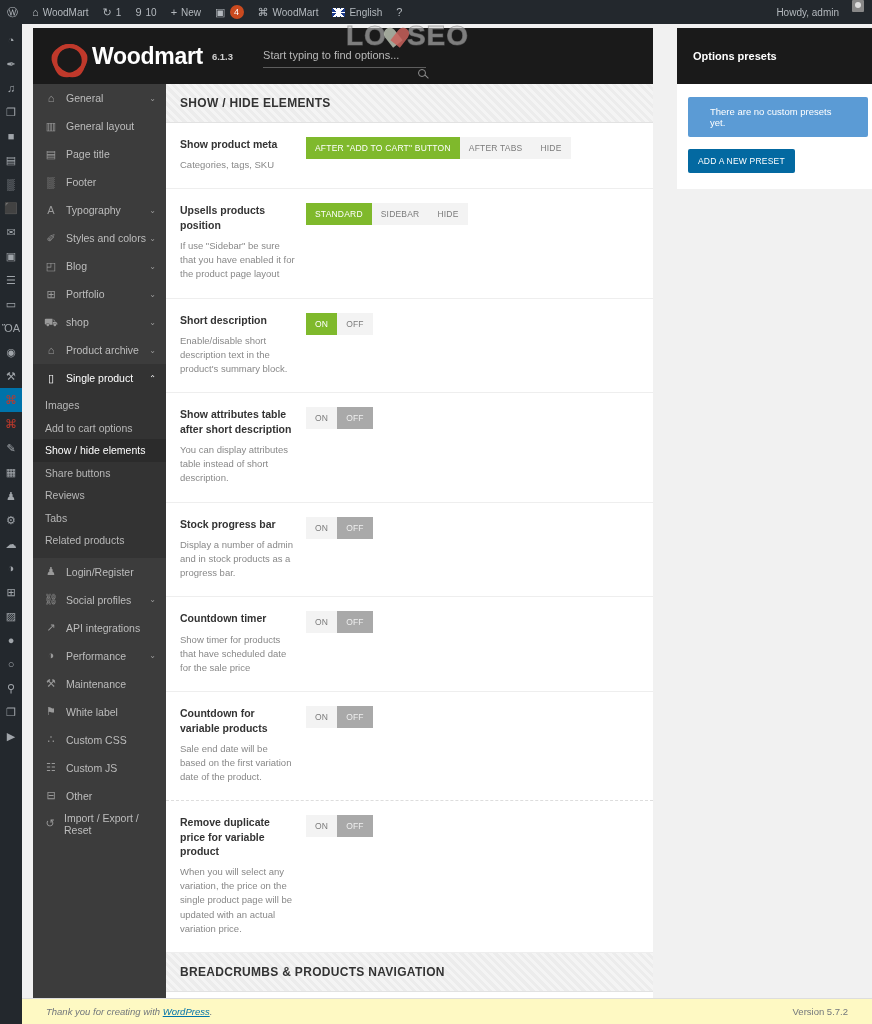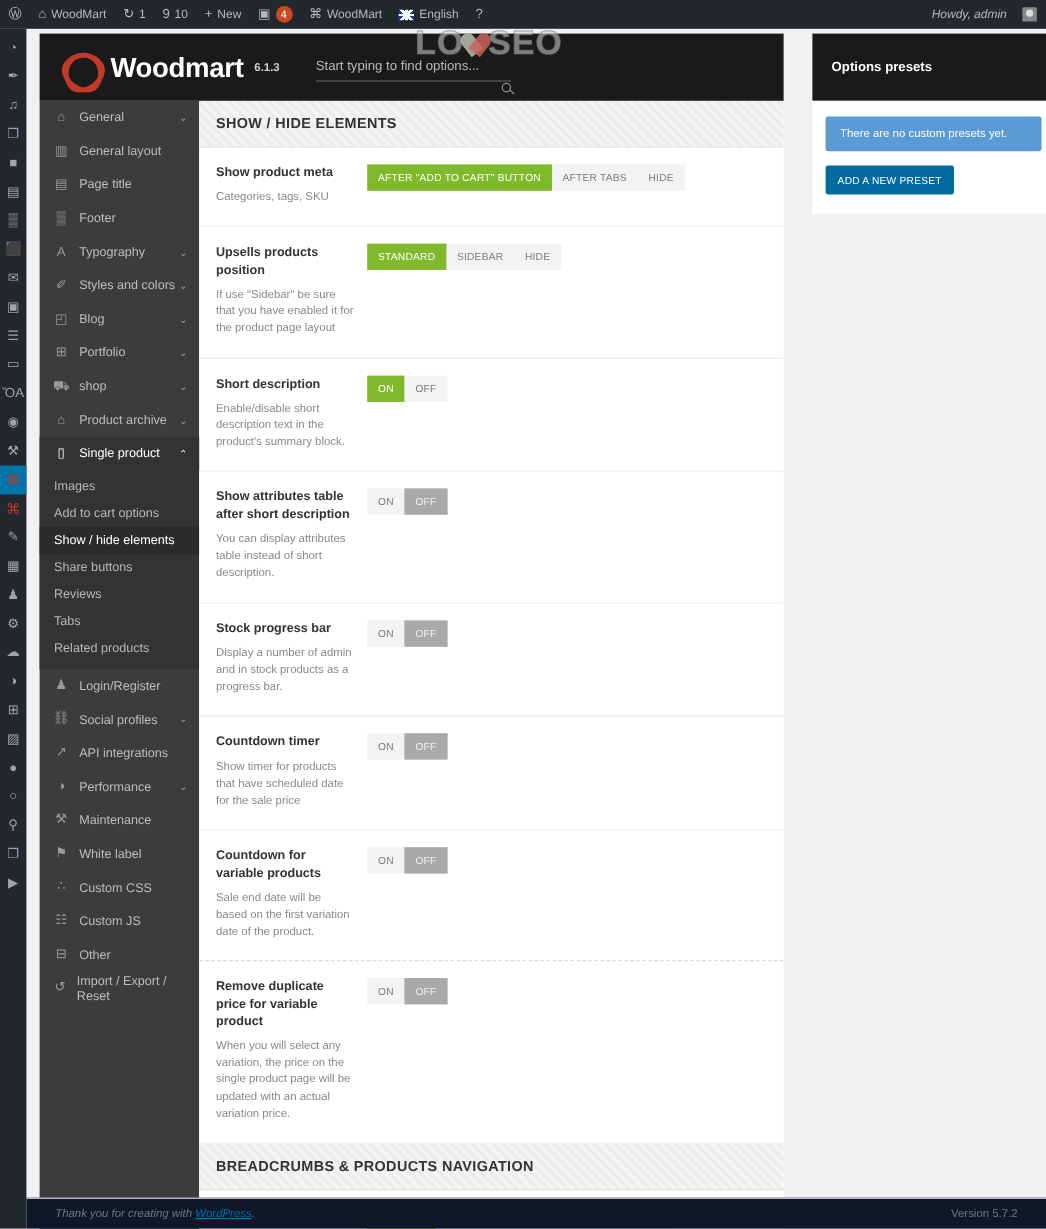--- a/index.html
+++ b/index.html
@@ -16,21 +16,21 @@
     position: absolute; top: 0; left: 0; width: 872px; height: 24px;
     background: #23282d; color: #b4b9be;
     display: flex; align-items: center; font-size: 10px;
     z-index: 60;
   }
   .ab-item {
     display: flex; align-items: center; gap: 4px;
     height: 24px; padding: 0 7px; color: #b4b9be; white-space: nowrap;
   }
   .ab-item .gl { font-size: 11px; line-height: 1; color: #b4b9be; display:inline-block; }
-  .ab-right { margin-left: auto; display: flex; align-items: center; font-style: italic; }
+  .ab-right { margin-left: auto; display: flex; align-items: flex-start; }
   .ab-avatar {
     width: 12px; height: 12px; background: #888; border-radius: 1px;
     margin-left: 6px; position: relative; overflow: hidden;
   }
   .ab-avatar::after{
     content:""; position:absolute; left:3px; top:2px; width:6px; height:6px;
     border-radius:50%; background:#ddd;
   }
   .ab-badge {
     background: #ca4a1f; color: #fff; border-radius: 9px;
@@ -157,32 +157,32 @@
 
   
   .presets { position: absolute; left: 655px; top: 4px; width: 202px; }
   .presets-head {
     background: #1a1a1a; color: #fff; font-size: 11px; font-weight: bold;
     padding: 0 16px; height: 56px; display: flex; align-items: center;
   }
   .presets-body { background: #fff; padding: 13px 11px 16px; }
   .notice {
     background: #5b9bd5; color: #fff; font-size: 9.5px;
-    padding: 9px 12px; border-radius: 2px; margin-bottom: 12px;
+    padding: 9px 22px; border-radius: 2px; margin-bottom: 12px;
   }
   .btn-blue {
     display: inline-block; background: #0369a1; color: #fff;
     font-size: 8.5px; padding: 7px 10px; border-radius: 2px;
     letter-spacing: .2px; cursor: pointer;
   }
 
   
   .wp-footer {
     position: absolute; left: 22px; bottom: 0; width: 850px; height: 26px;
-    border-top: 1px solid #dddddd; background: #0f172a;
+    border-top: 1px solid #dddddd; background: #fef9c3;
     display: flex; align-items: center; padding: 0 24px;
     font-size: 9.5px; color: #72777c; font-style: italic;
   }
   .wp-footer a { color: #0073aa; }
   .wp-footer .ver { margin-left: auto; font-style: normal; }
 
   
   .watermark {
     position: absolute; left: 346px; top: 14px; width: 180px; height: 44px;
     z-index: 70; pointer-events: none;

